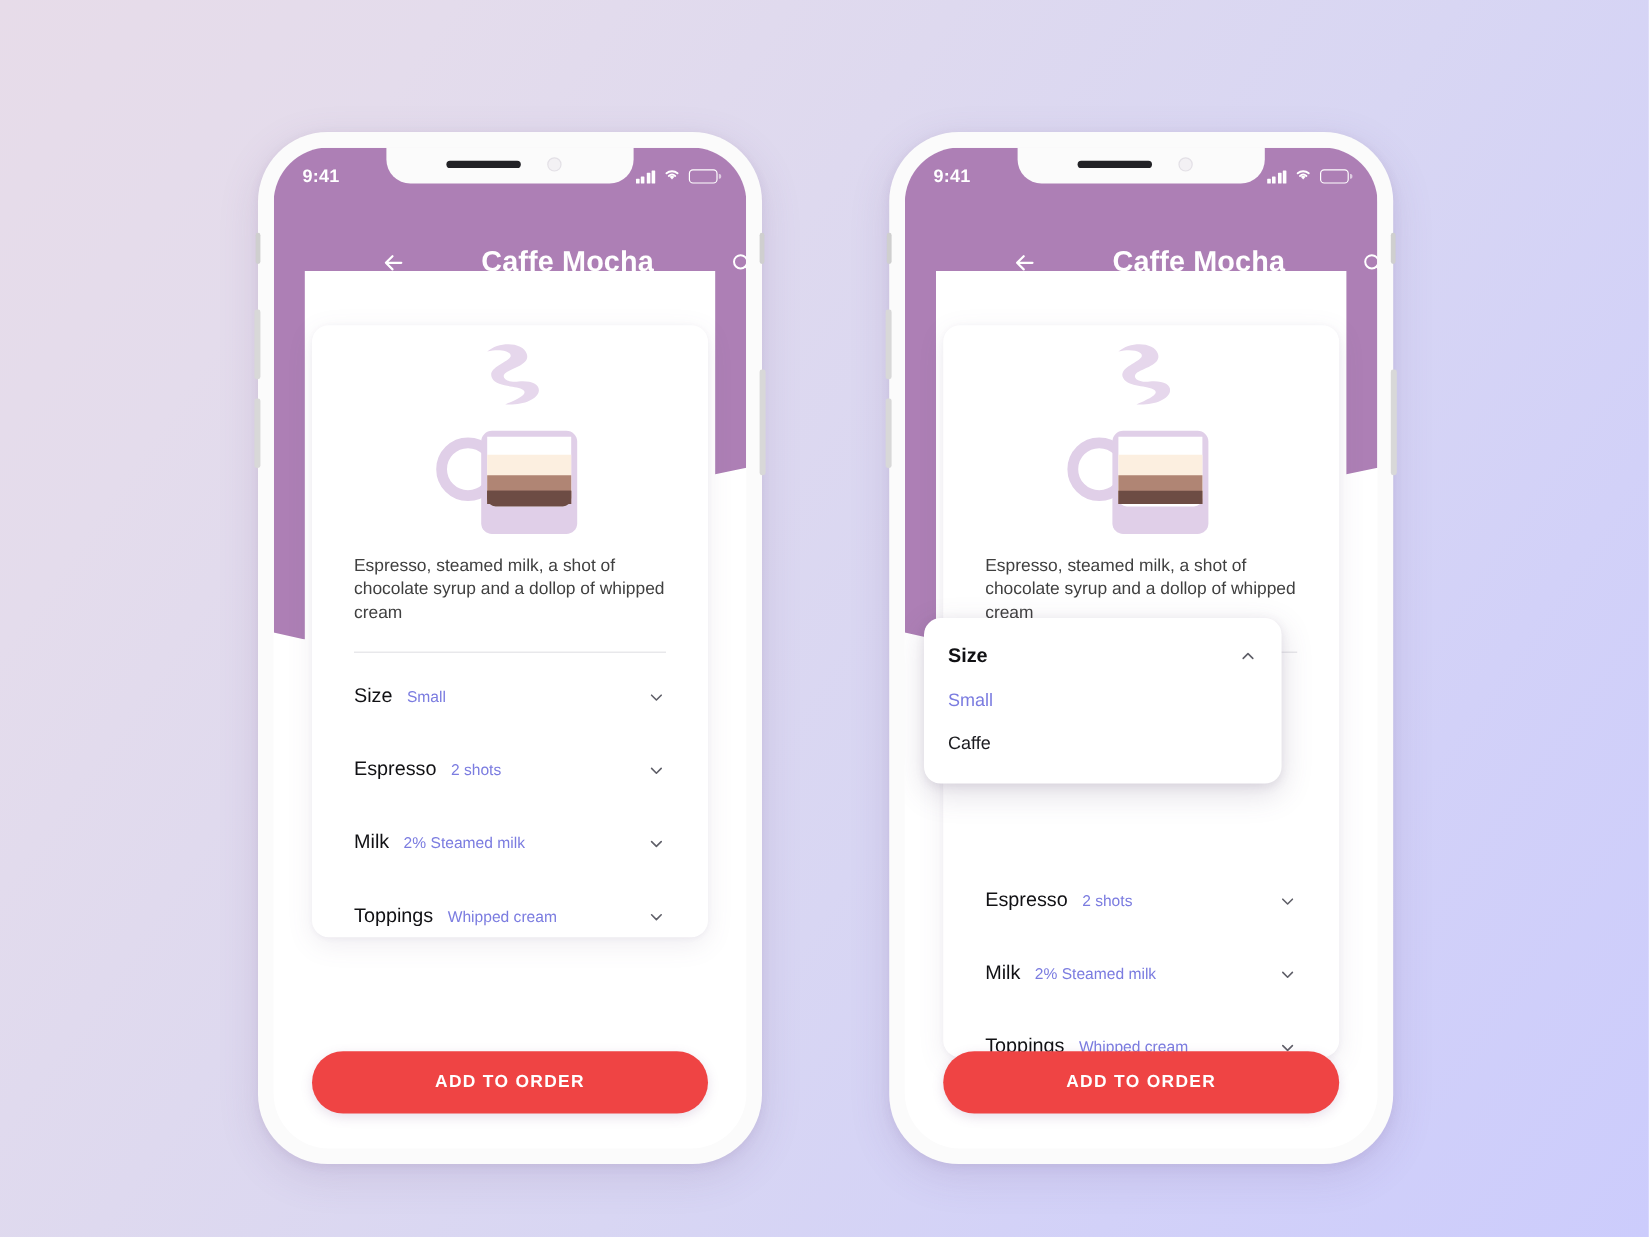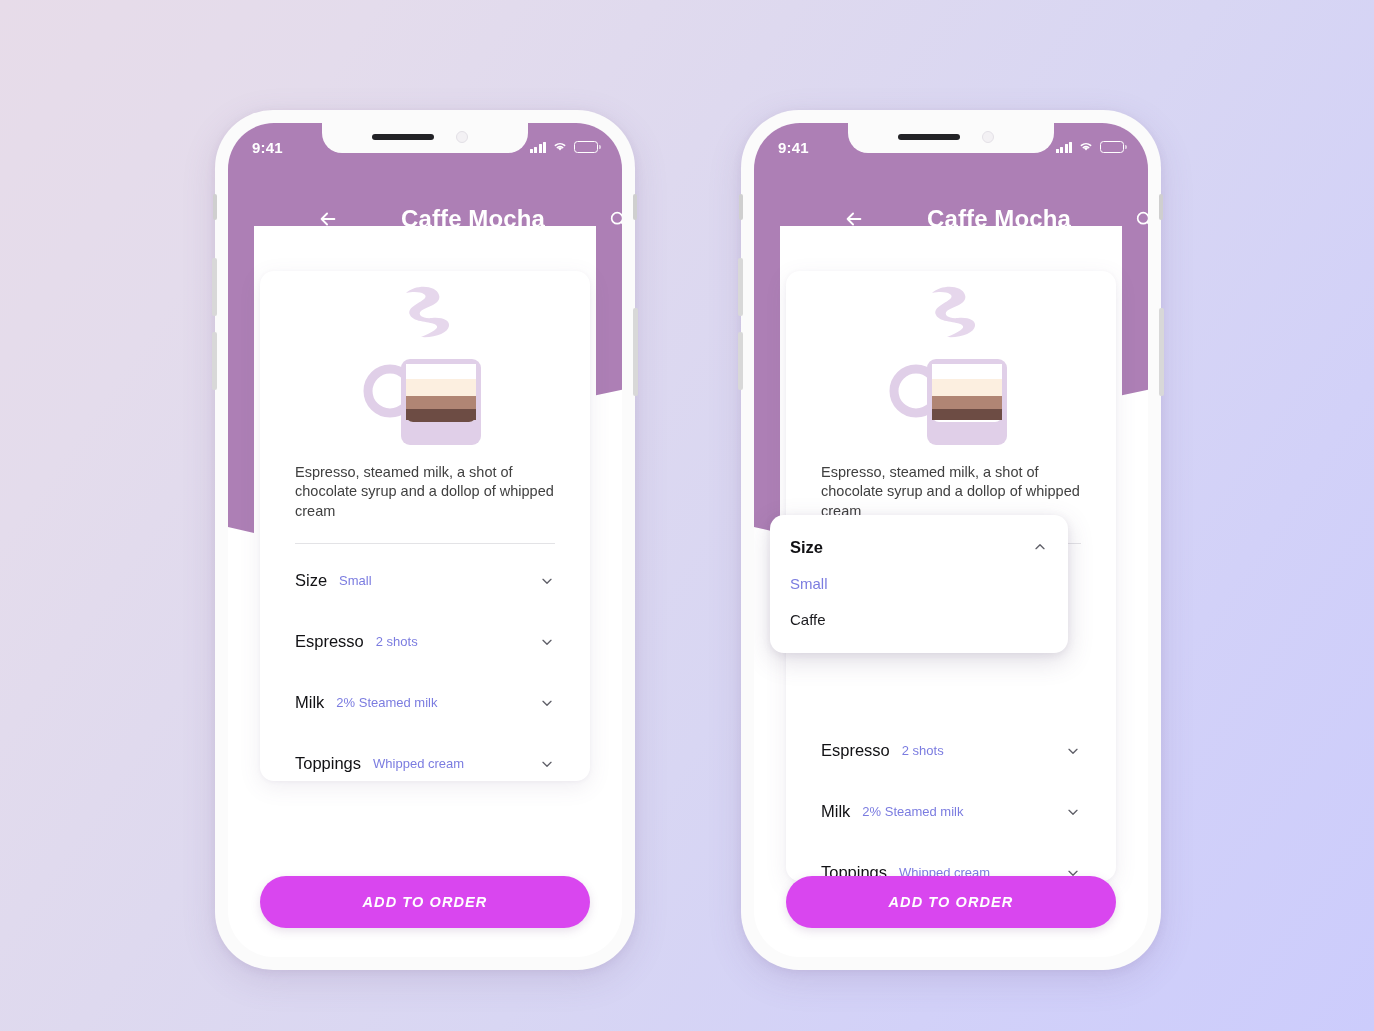--- a/index.html
+++ b/index.html
@@ -294,34 +294,33 @@
   }
   .dd-item.selected { color: #7b7ce0; }
 
   
   .order-btn {
     position: absolute;
     left: 32px;
     width: 330px;
     height: 52px;
     border-radius: 26px;
-    background: #d946ef;
+    background: #ef4444;
     color: #ffffff;
     font-size: 14.5px;
     font-weight: bold;
     letter-spacing: 1.1px;
     display: flex;
     align-items: center;
     justify-content: center;
     z-index: 9;
     border: none;
     cursor: pointer;
     font-family: "Liberation Sans", sans-serif;
     box-shadow: 0 3px 10px rgba(120, 80, 140, 0.18);
-    font-style: italic;
   }
   .phone.left  .order-btn { top: 753px; }
   .phone.right .order-btn { top: 753px; }
 </style>
 </head>
 <body>
 
 <div class="stage">
 
   <div class="phone left">

